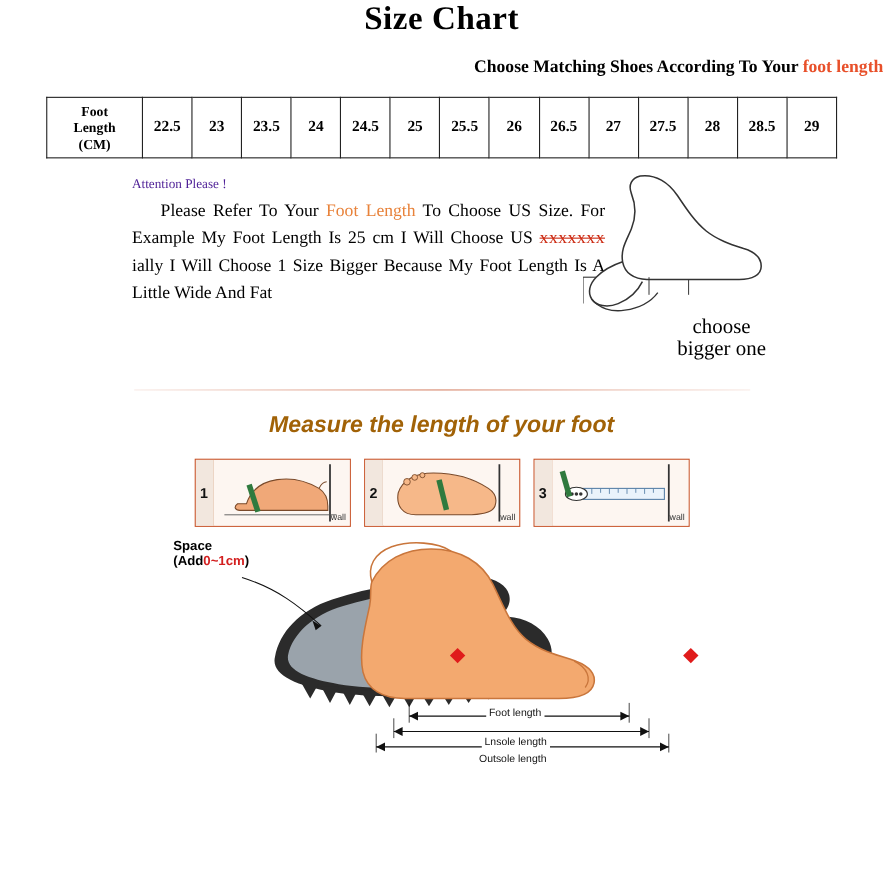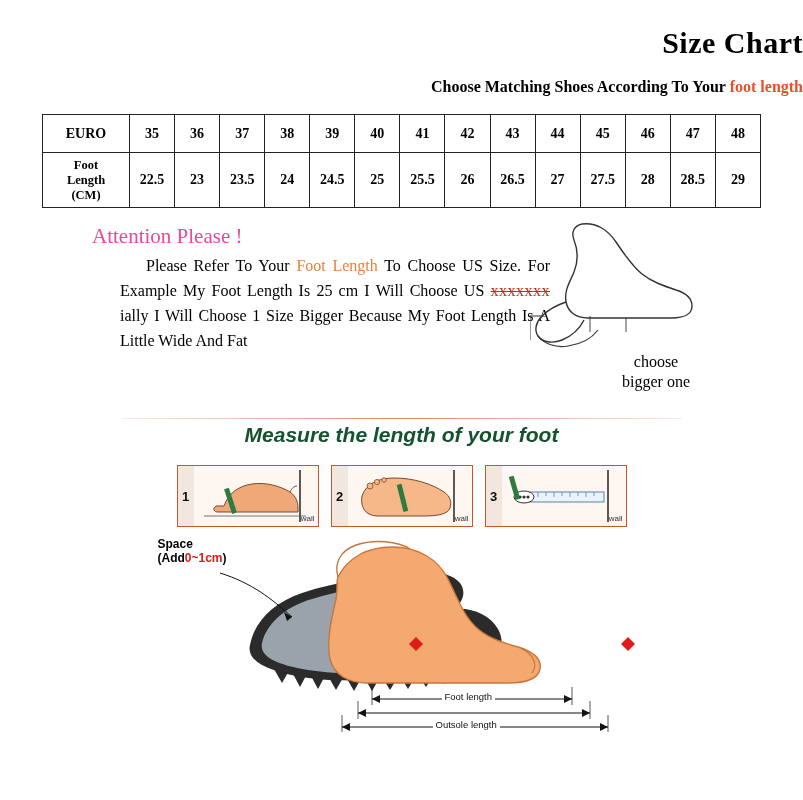--- a/index.html
+++ b/index.html
@@ -16,24 +16,23 @@
     overflow: hidden;
   }
   .page {
     width: 803px;
     height: 800px;
     position: relative;
   }
 
   
   .title {
-    text-align: right;
+    text-align: center;
     font-size: 30px;
     font-weight: bold;
-    margin-top: 26px;
     letter-spacing: 0.5px;
   }
   .subtitle {
     text-align: right;
     font-size: 16px;
     font-weight: bold;
     margin-top: 18px;
   }
   .subtitle .hl {
     color: #e8502a;
@@ -67,23 +66,23 @@
     font-size: 12.5px;
   }
 
   
   .attention {
     position: relative;
     margin: 16px 42px 0 42px;
     min-height: 180px;
   }
   .attention-title {
-    color: #ec4899;
-    font-size: 21px;
-    margin-left: 50px;
+    color: #4c1d95;
+    font-size: 12px;
+    margin-left: 78px;
   }
   .attention-body {
     font-size: 16px;
     line-height: 25px;
     width: 430px;
     margin-left: 78px;
     margin-top: 4px;
     text-align: justify;
   }
   .attention-body .indent { display: inline-block; width: 26px; }
@@ -100,40 +99,40 @@
     top: -4px;
     width: 180px;
     height: 135px;
   }
   .choose-note {
     position: absolute;
     left: 534px;
     top: 128px;
     width: 160px;
     text-align: center;
-    font-size: 16px;
+    font-size: 19px;
     line-height: 20px;
   }
 
   
   .divider {
     margin: 14px auto 0 auto;
     width: 560px;
     height: 1px;
     background: linear-gradient(to right, rgba(210,120,90,0.15), rgba(210,120,90,0.9), rgba(210,120,90,0.15));
   }
 
   
   .measure-title {
     text-align: center;
-    margin-top: 4px;
+    margin-top: 20px;
     font-size: 21px;
     font-weight: bold;
     font-style: italic;
-    color: #14532d;
+    color: #a16207;
     font-family: "Liberation Sans", sans-serif;
   }
 
   .steps {
     margin: 18px auto 0 auto;
     width: 450px;
     display: flex;
     justify-content: space-between;
   }
   .step {
@@ -210,37 +209,20 @@
 
   <div class="title">Size Chart</div>
 
   <div class="subtitle">
     <span>Choose Matching Shoes According To Your </span><span class="hl">foot length</span>
   </div>
 
   <div class="table-wrap">
     <table class="size">
       <tbody>
-          <tr class="row-euro">
-        <td class="label">EURO</td>
-        <td>35</td>
-        <td>36</td>
-        <td>37</td>
-        <td>38</td>
-        <td>39</td>
-        <td>40</td>
-        <td>41</td>
-        <td>42</td>
-        <td>43</td>
-        <td>44</td>
-        <td>45</td>
-        <td>46</td>
-        <td>47</td>
-        <td>48</td>
-      </tr>
       <tr class="row-foot">
         <td class="label small">Foot<br>Length<br>(CM)</td>
         <td>22.5</td>
         <td>23</td>
         <td>23.5</td>
         <td>24</td>
         <td>24.5</td>
         <td>25</td>
         <td>25.5</td>
         <td>26</td>
@@ -401,17 +383,17 @@
 
       <line x1="200" y1="190" x2="466" y2="190" stroke="#111" stroke-width="1"></line>
       <polygon points="200,190 208,186 208,194" fill="#111"></polygon>
       <polygon points="466,190 458,186 458,194" fill="#111"></polygon>
       <line x1="200" y1="178" x2="200" y2="196" stroke="#111" stroke-width="0.7"></line>
       <line x1="466" y1="178" x2="466" y2="196" stroke="#111" stroke-width="0.7"></line>
     </svg>
 
     <div class="dim-label" style="left:300px; top:154px;">Foot length</div>
     <div class="dim-label" style="left:296px; top:180px;">Lnsole length</div>
-    <div class="dim-label" style="left:291px; top:182px;">Outsole length</div>
+    <div class="dim-label" style="left:291px; top:196px;">Outsole length</div>
   </div>
 
 
 </div>
 
 </body></html>

